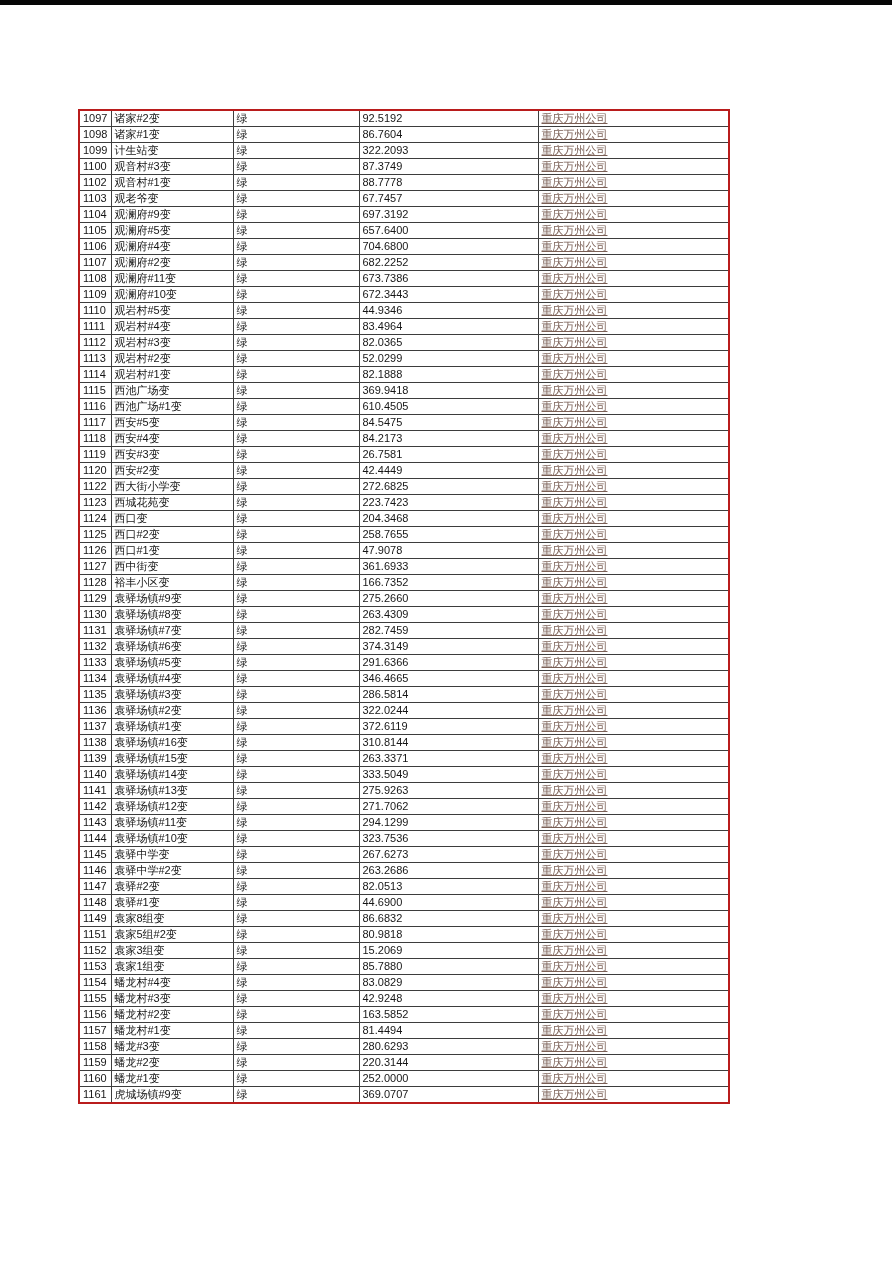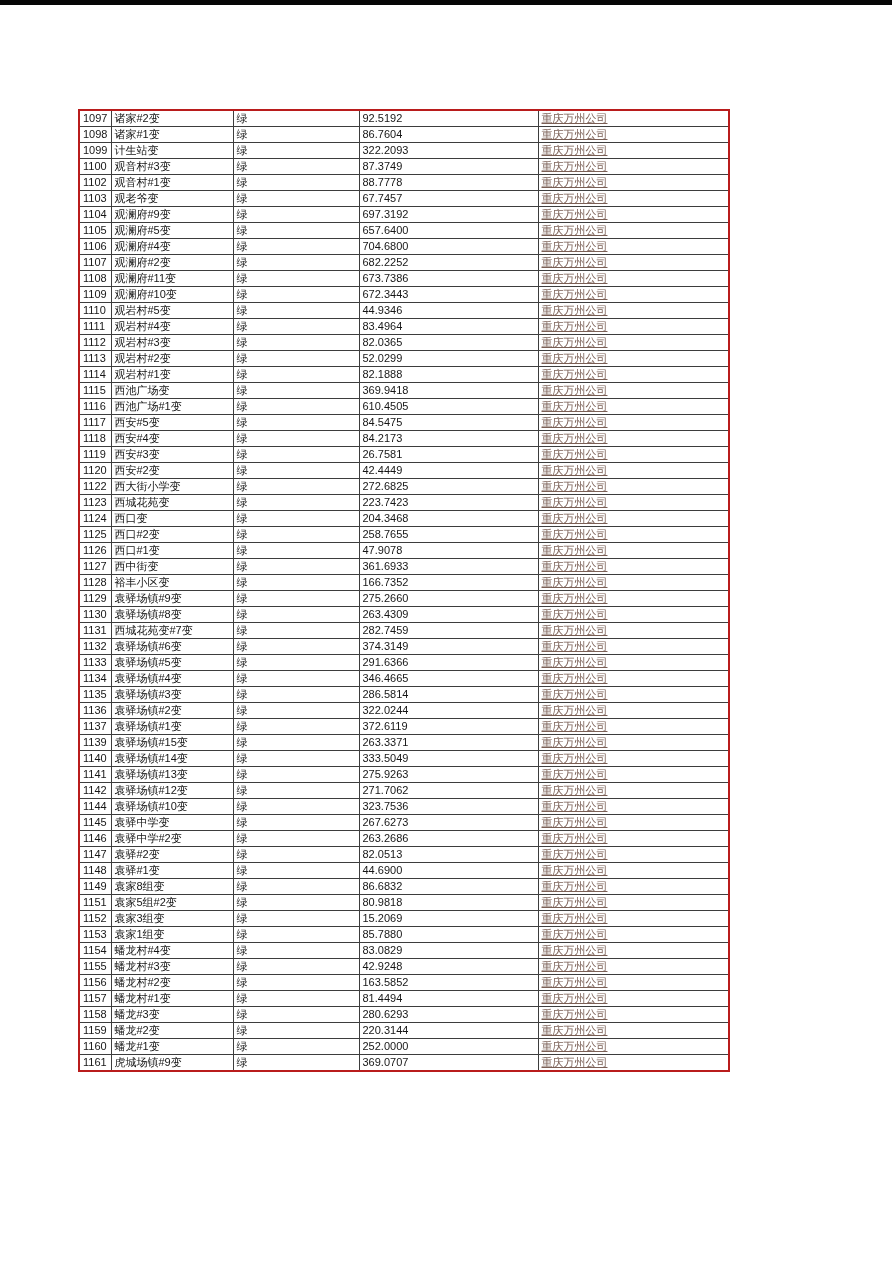--- a/index.html
+++ b/index.html
@@ -320,21 +320,21 @@
   <tr>
     <td class="c-no">1130</td>
     <td class="c-name">袁驿场镇#8变</td>
     <td class="c-status">绿</td>
     <td class="c-value">263.4309</td>
     <td class="c-company"><span class="company-link">重庆万州公司</span></td>
   </tr>
 
   <tr>
     <td class="c-no">1131</td>
-    <td class="c-name">西城花苑变#7变</td>
+    <td class="c-name">袁驿场镇#7变</td>
     <td class="c-status">绿</td>
     <td class="c-value">282.7459</td>
     <td class="c-company"><span class="company-link">重庆万州公司</span></td>
   </tr>
 
   <tr>
     <td class="c-no">1132</td>
     <td class="c-name">袁驿场镇#6变</td>
     <td class="c-status">绿</td>
     <td class="c-value">374.3149</td>
@@ -374,20 +374,27 @@
   </tr>
 
   <tr>
     <td class="c-no">1137</td>
     <td class="c-name">袁驿场镇#1变</td>
     <td class="c-status">绿</td>
     <td class="c-value">372.6119</td>
     <td class="c-company"><span class="company-link">重庆万州公司</span></td>
   </tr>
 
+  <tr>
+    <td class="c-no">1138</td>
+    <td class="c-name">袁驿场镇#16变</td>
+    <td class="c-status">绿</td>
+    <td class="c-value">310.8144</td>
+    <td class="c-company"><span class="company-link">重庆万州公司</span></td>
+  </tr>
 
   <tr>
     <td class="c-no">1139</td>
     <td class="c-name">袁驿场镇#15变</td>
     <td class="c-status">绿</td>
     <td class="c-value">263.3371</td>
     <td class="c-company"><span class="company-link">重庆万州公司</span></td>
   </tr>
 
   <tr>
@@ -407,20 +414,27 @@
   </tr>
 
   <tr>
     <td class="c-no">1142</td>
     <td class="c-name">袁驿场镇#12变</td>
     <td class="c-status">绿</td>
     <td class="c-value">271.7062</td>
     <td class="c-company"><span class="company-link">重庆万州公司</span></td>
   </tr>
 
+  <tr>
+    <td class="c-no">1143</td>
+    <td class="c-name">袁驿场镇#11变</td>
+    <td class="c-status">绿</td>
+    <td class="c-value">294.1299</td>
+    <td class="c-company"><span class="company-link">重庆万州公司</span></td>
+  </tr>
 
   <tr>
     <td class="c-no">1144</td>
     <td class="c-name">袁驿场镇#10变</td>
     <td class="c-status">绿</td>
     <td class="c-value">323.7536</td>
     <td class="c-company"><span class="company-link">重庆万州公司</span></td>
   </tr>
 
   <tr>

